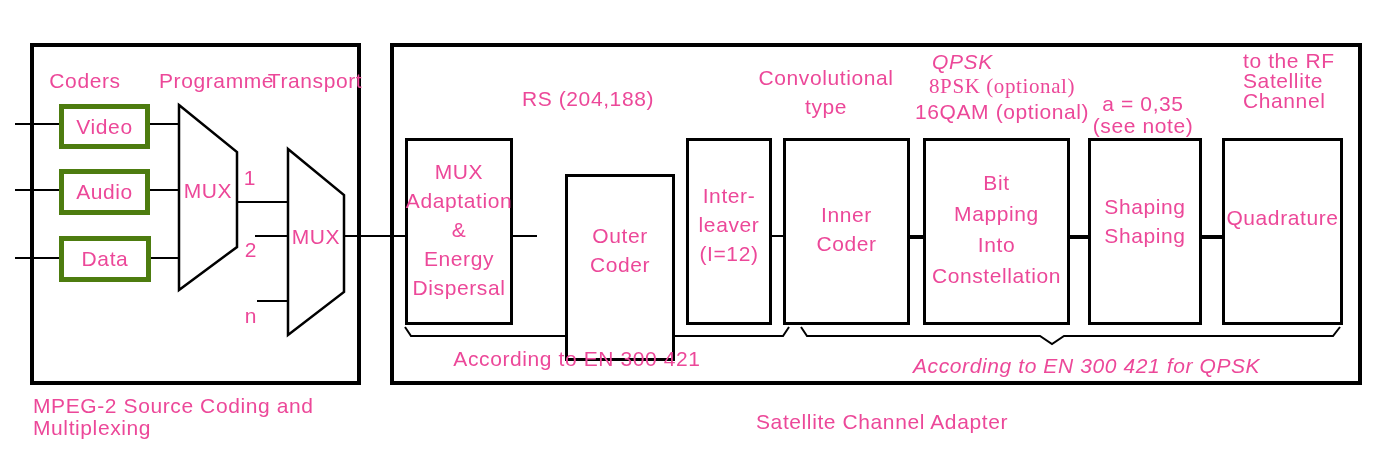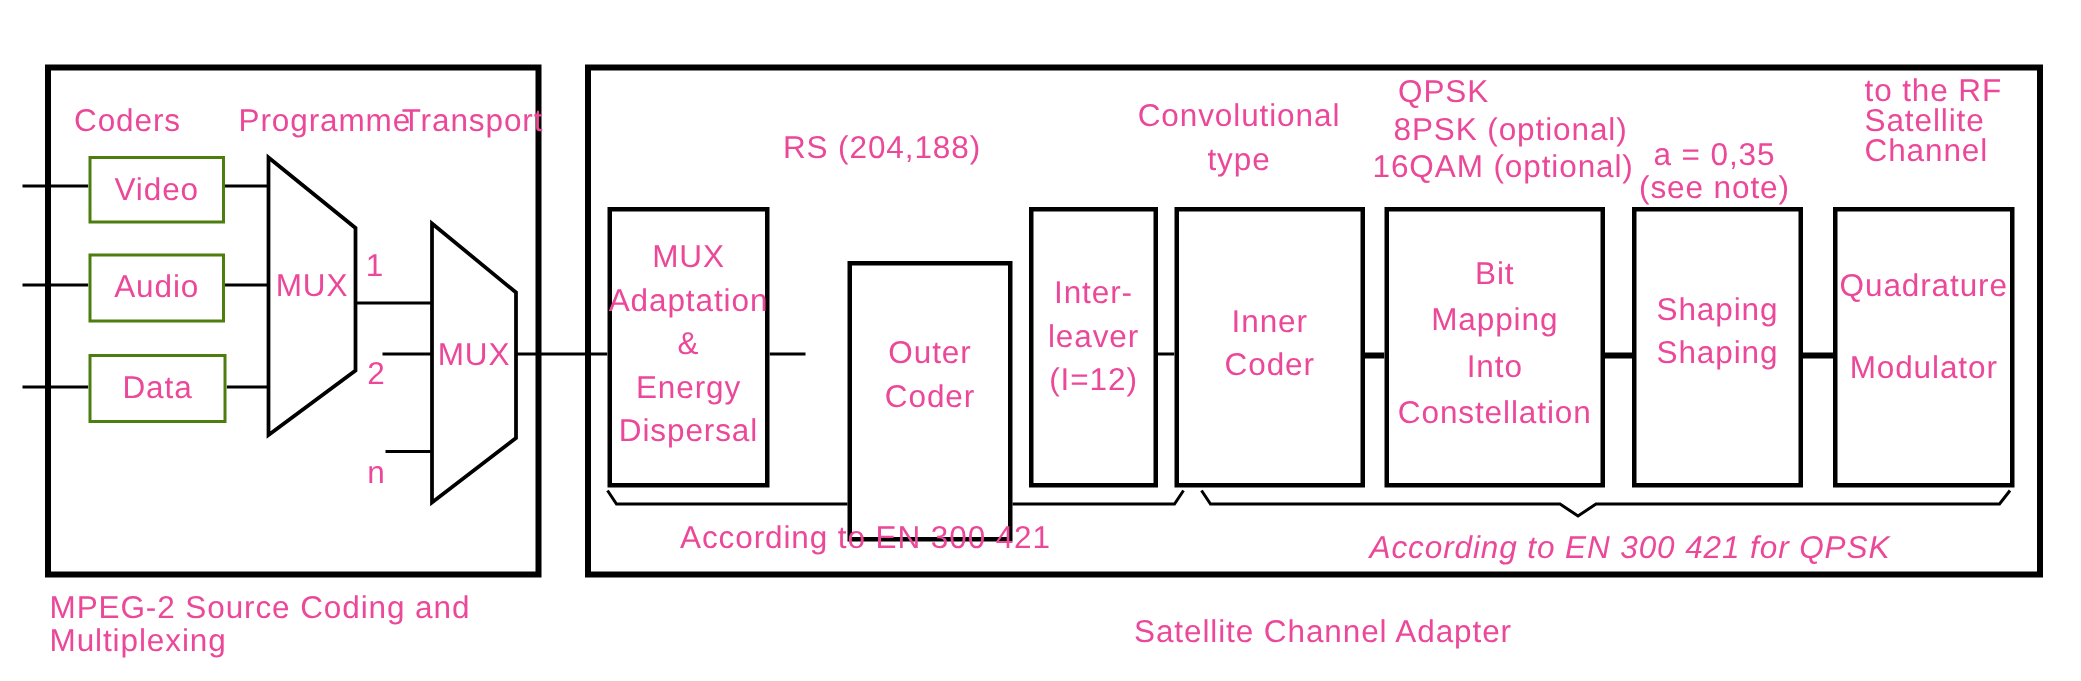--- a/index.html
+++ b/index.html
@@ -5,40 +5,40 @@
   html,body{margin:0;padding:0;background:#ffffff;}
   .canvas{
     position:relative;width:1387px;height:454px;background:#ffffff;
     font-family:"Liberation Sans","DejaVu Sans",sans-serif;
     font-size:21px;letter-spacing:0.6px;color:#ec4899;overflow:hidden;
   }
   .canvas *{box-sizing:border-box;}
   svg.wires{position:absolute;left:0;top:0;z-index:0;}
   .layer{position:absolute;left:0;top:0;width:100%;height:100%;z-index:1;}
   .obox{position:absolute;border:4px solid #000;background:transparent;}
-  .sbox{position:absolute;border:2px solid #4d7c0f;background:#fff;
+  .sbox{position:absolute;border:5px solid #4d7c0f;background:#fff;
         display:flex;align-items:center;justify-content:center;}
   .blk{position:absolute;top:138px;height:187px;border:3px solid #000;background:#fff;
        display:flex;flex-direction:column;align-items:center;justify-content:center;
        text-align:center;}
   .blk div{line-height:29px;white-space:nowrap;}
   .b1{left:405px;width:108px;padding-bottom:4px;}
   .b2{left:565px;width:110px;padding-bottom:36px;margin-top:36px;}
   .b3{left:662px;width:86px;padding-bottom:14px;margin-left:24px;}
   .b4{left:783px;width:127px;padding-bottom:6px;}
   .b5{left:923px;width:147px;padding-bottom:6px;}
   .b5 div{line-height:31px;}
   .b6{left:1088px;width:114px;padding-bottom:22px;}
   .b7{left:1222px;width:121px;padding-bottom:28px;row-gap:26px;}
   .lbl{position:absolute;line-height:20px;white-space:nowrap;}
   .ctr{text-align:center;}
   .ann div{white-space:nowrap;}
   .mod{line-height:25px;}
-  .mod .m1{padding-left:17px;}
-  .mod .m2{padding-left:14px;}
+  .mod .m1{padding-left:17px;font-style:italic;}
+  .mod .m2{padding-left:14px;font-family:Liberation Serif, serif;}
   .conv{line-height:29px;}
   .roll{line-height:22px;}
   .rf{line-height:20px;}
   .cap{line-height:22px;}
 </style>
 </head>
 <body>
 
 <div class="canvas">
 
@@ -165,21 +165,20 @@
       <div>Constellation</div>
     </div>
 
     <div class="blk b6">
       <div>Shaping</div>
       <div>Shaping</div>
     </div>
 
     <div class="blk b7">
       <div>Quadrature</div>
-      <div>Modulator</div>
     </div>
 
     <div class="lbl ctr" style="left:427px;top:349px;width:300px;">According to EN 300 421</div>
     <div class="lbl ctr" style="left:913px;top:356px;width:300px;font-style:italic;">According to EN 300 421 for QPSK</div>
 
     <div class="lbl ctr" style="left:732px;top:412px;width:300px;">Satellite Channel Adapter</div>
 
   </div>
 </div>
 

